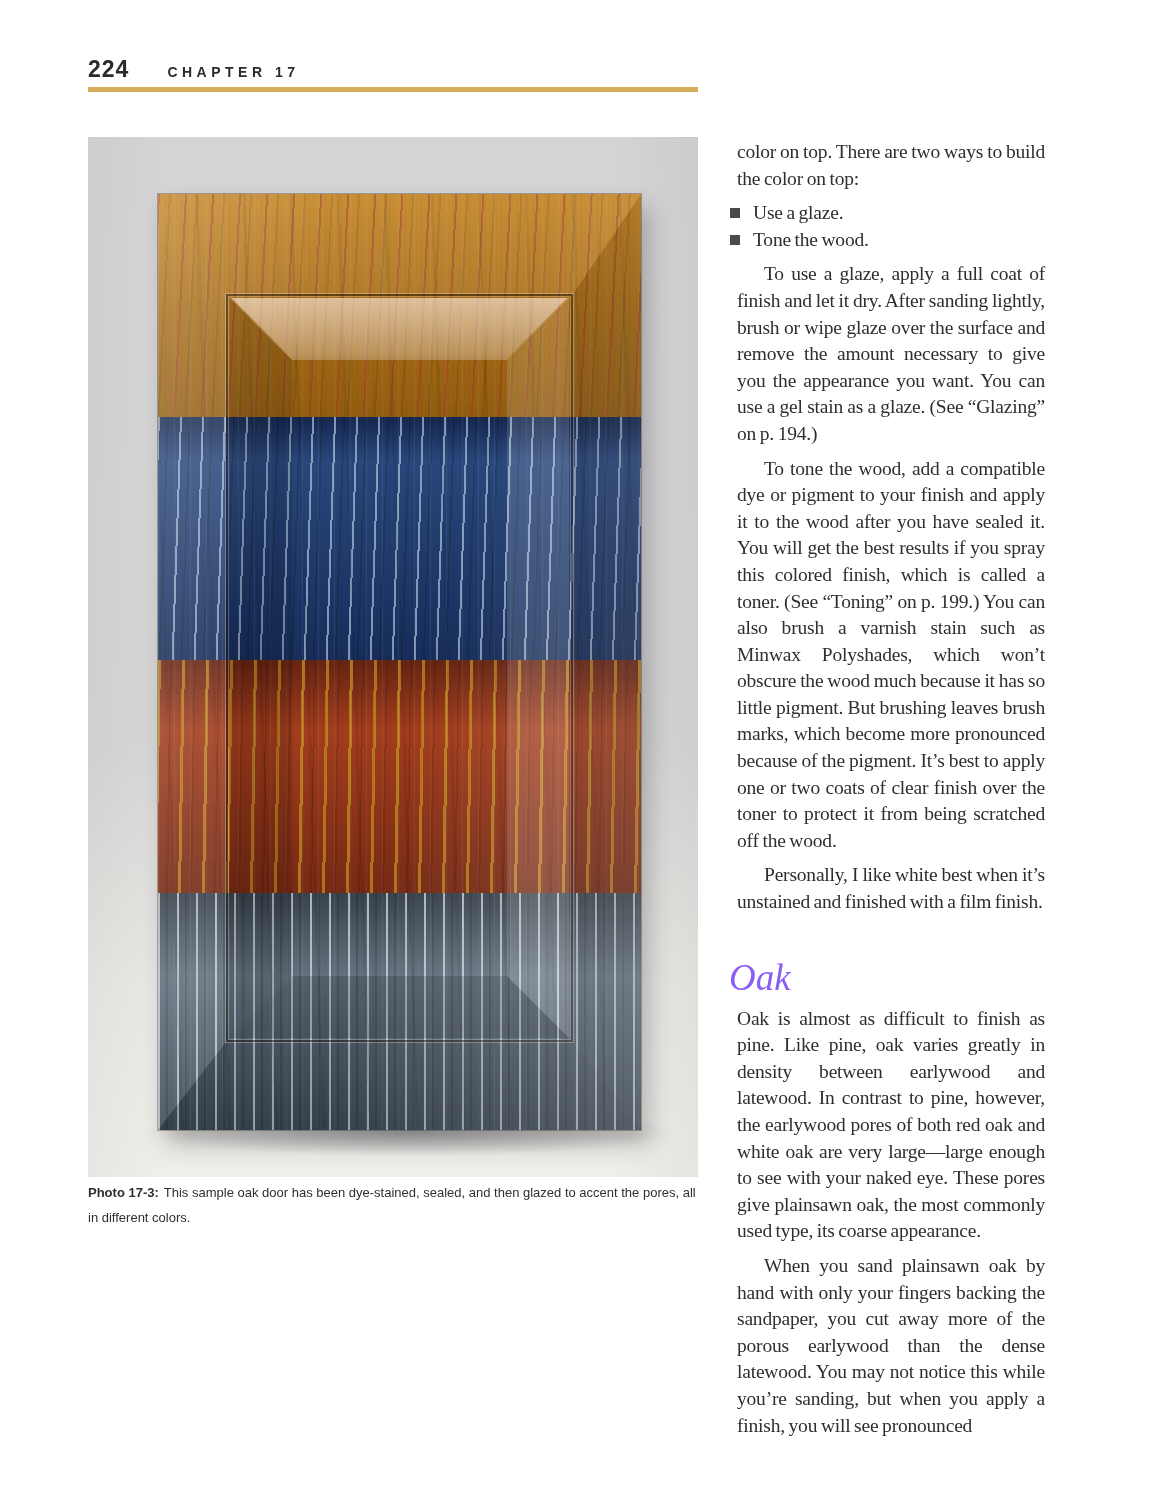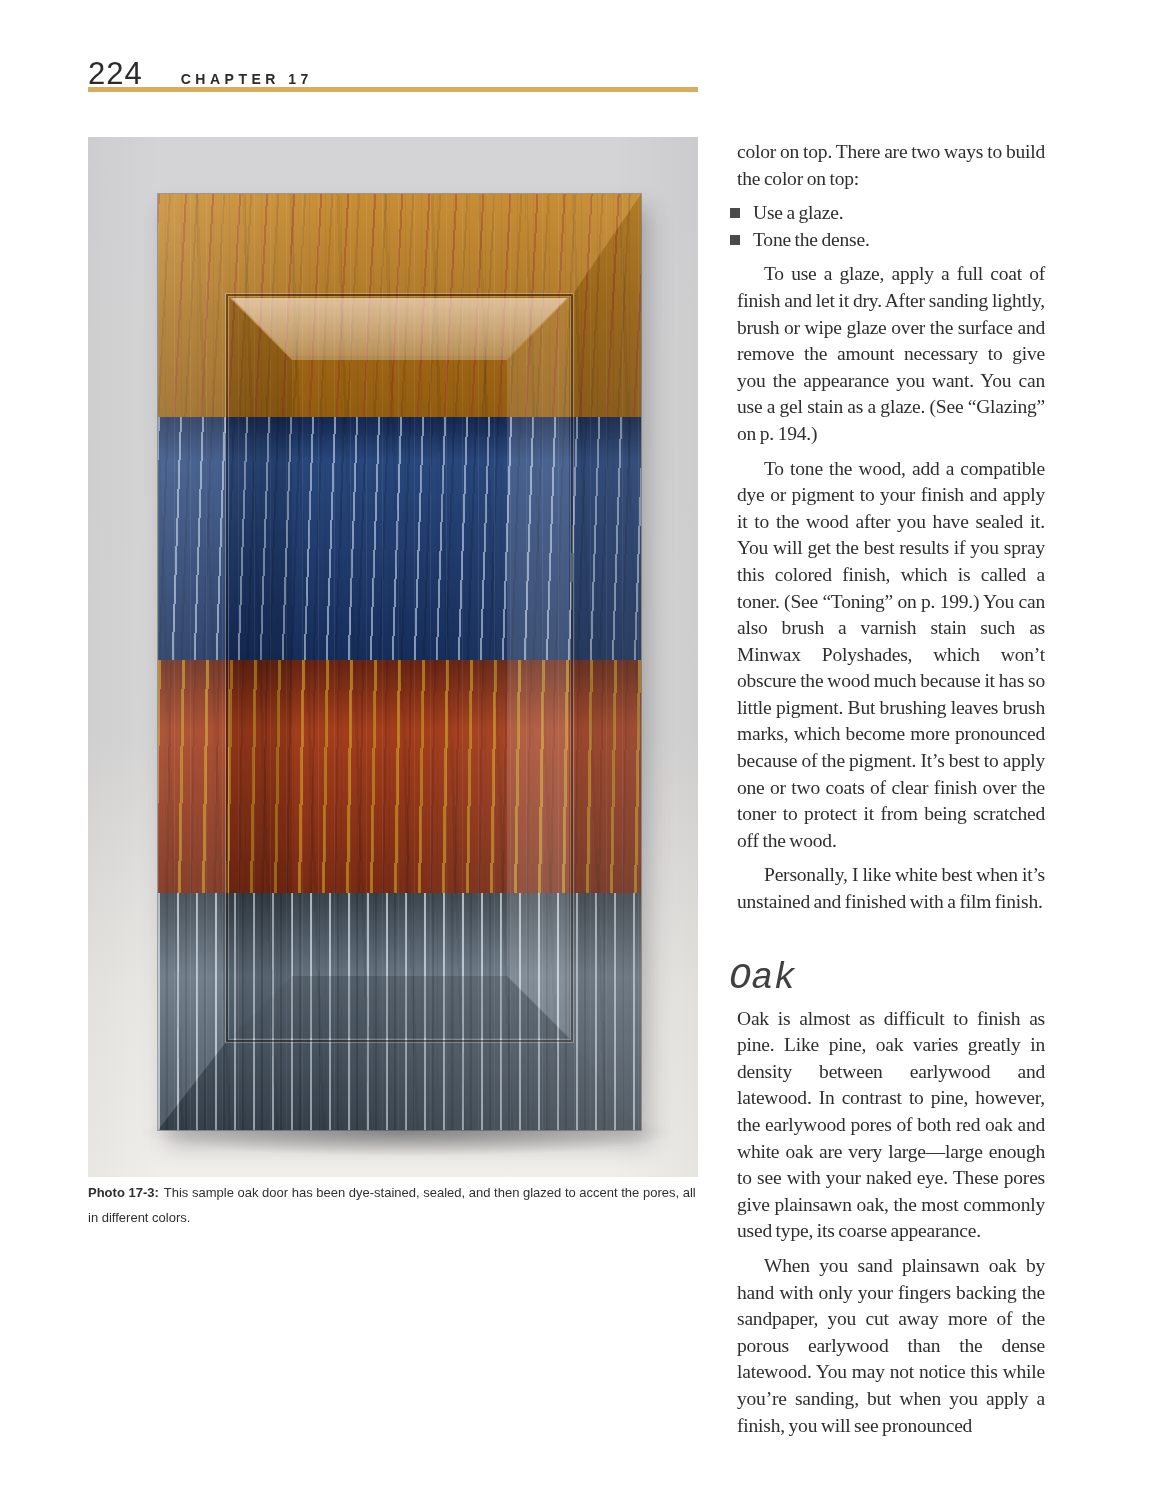--- a/index.html
+++ b/index.html
@@ -2,21 +2,21 @@
 <html><head>
 <meta charset="utf-8">
 <style>
   html,body{margin:0;padding:0;background:#ffffff;}
   .page{position:relative;width:1161px;height:1500px;background:#ffffff;overflow:hidden;
         font-family:"Liberation Serif",serif;color:#2e2e2e;}
 
   
   .hdr{position:absolute;left:88px;top:56px;display:flex;align-items:baseline;
        font-family:"Liberation Sans",sans-serif;color:#2b2b2b;}
-  .hdr .num{font-size:31px;font-weight:normal;letter-spacing:1px;}
+  .hdr .num{font-size:23px;font-weight:bold;letter-spacing:1px;}
   .hdr .chap{font-size:14px;font-weight:bold;letter-spacing:4.5px;margin-left:38px;}
   .rule{position:absolute;left:88px;top:87px;width:610px;height:5px;background:#d8ad5b;}
 
   
   .photo{position:absolute;left:88px;top:137px;width:610px;height:1040px;
          background:linear-gradient(90deg,rgba(0,0,0,.03),rgba(0,0,0,0) 12% 86%,rgba(0,0,0,.04)),
                     linear-gradient(180deg,#d4d4d6 0%,#d7d6d6 58%,#e9e8e4 82%,#efeeea 100%);
          overflow:hidden;}
   .door{position:absolute;left:70px;top:57px;width:483px;height:936px;
         box-shadow:inset 0 0 0 2px rgba(255,255,255,.15),
@@ -71,22 +71,22 @@
 
   
   .col{position:absolute;left:729px;top:131px;width:324px;
     font-size:19.5px;line-height:26.6px;letter-spacing:-0.2px;word-spacing:-1px;
     text-align:justify;color:#2e2e2e;}
   .col p{margin:8px;}
   .col p.ind{text-indent:27px;}
   .blist{margin:0;}
   .bitem{display:flex;}
   .sq{width:10px;height:10px;background:#4a4a4a;margin:8px 13px 0 1px;flex:none;}
-  .oak-h{margin:42px 0 3px 0;font-family:Liberation Mono, monospace;
-    font-style:italic;font-weight:400;font-size:37px;line-height:40px;color:#404040;
+  .oak-h{margin:42px 0 3px 0;font-family:Liberation Serif, serif;
+    font-style:italic;font-weight:400;font-size:37px;line-height:40px;color:#8b5cf6;
     letter-spacing:0;text-align:left;}
 </style>
 </head>
 <body>
 
 <div class="page">
 
   <div class="hdr">
     <span class="num">224</span>
     <span class="chap">CHAPTER 17</span>
@@ -113,21 +113,21 @@
 
   <div class="col">
     <p>color on top. There are two ways to build the color on top:</p>
     <div class="blist">
       <div class="bitem">
         <span class="sq"></span>
         <span>Use a glaze.</span>
       </div>
       <div class="bitem">
         <span class="sq"></span>
-        <span>Tone the dense.</span>
+        <span>Tone the wood.</span>
       </div>
     </div>
     <p class="ind">To use a glaze, apply a full coat of finish and let it dry. After sanding lightly, brush or wipe glaze over the surface and remove the amount necessary to give you the appearance you want. You can use a gel stain as a glaze. (See “Glazing” on p. 194.)</p>
     <p class="ind">To tone the wood, add a compatible dye or pigment to your finish and apply it to the wood after you have sealed it. You will get the best results if you spray this colored finish, which is called a toner. (See “Toning” on p. 199.) You can also brush a varnish stain such as Minwax Polyshades, which won’t obscure the wood much because it has so little pigment. But brushing leaves brush marks, which become more pronounced because of the pigment. It’s best to apply one or two coats of clear finish over the toner to protect it from being scratched off the wood.</p>
     <p class="ind">Personally, I like white best when it’s unstained and finished with a film finish.</p>
     <h2 class="oak-h">Oak</h2>
     <p>Oak is almost as difficult to finish as pine. Like pine, oak varies greatly in density between earlywood and latewood. In contrast to pine, however, the earlywood pores of both red oak and white oak are very large—large enough to see with your naked eye. These pores give plainsawn oak, the most commonly used type, its coarse appearance.</p>
     <p class="ind">When you sand plainsawn oak by hand with only your fingers backing the sandpaper, you cut away more of the porous earlywood than the dense latewood. You may not notice this while you’re sanding, but when you apply a finish, you will see pronounced</p>
   </div>
 

